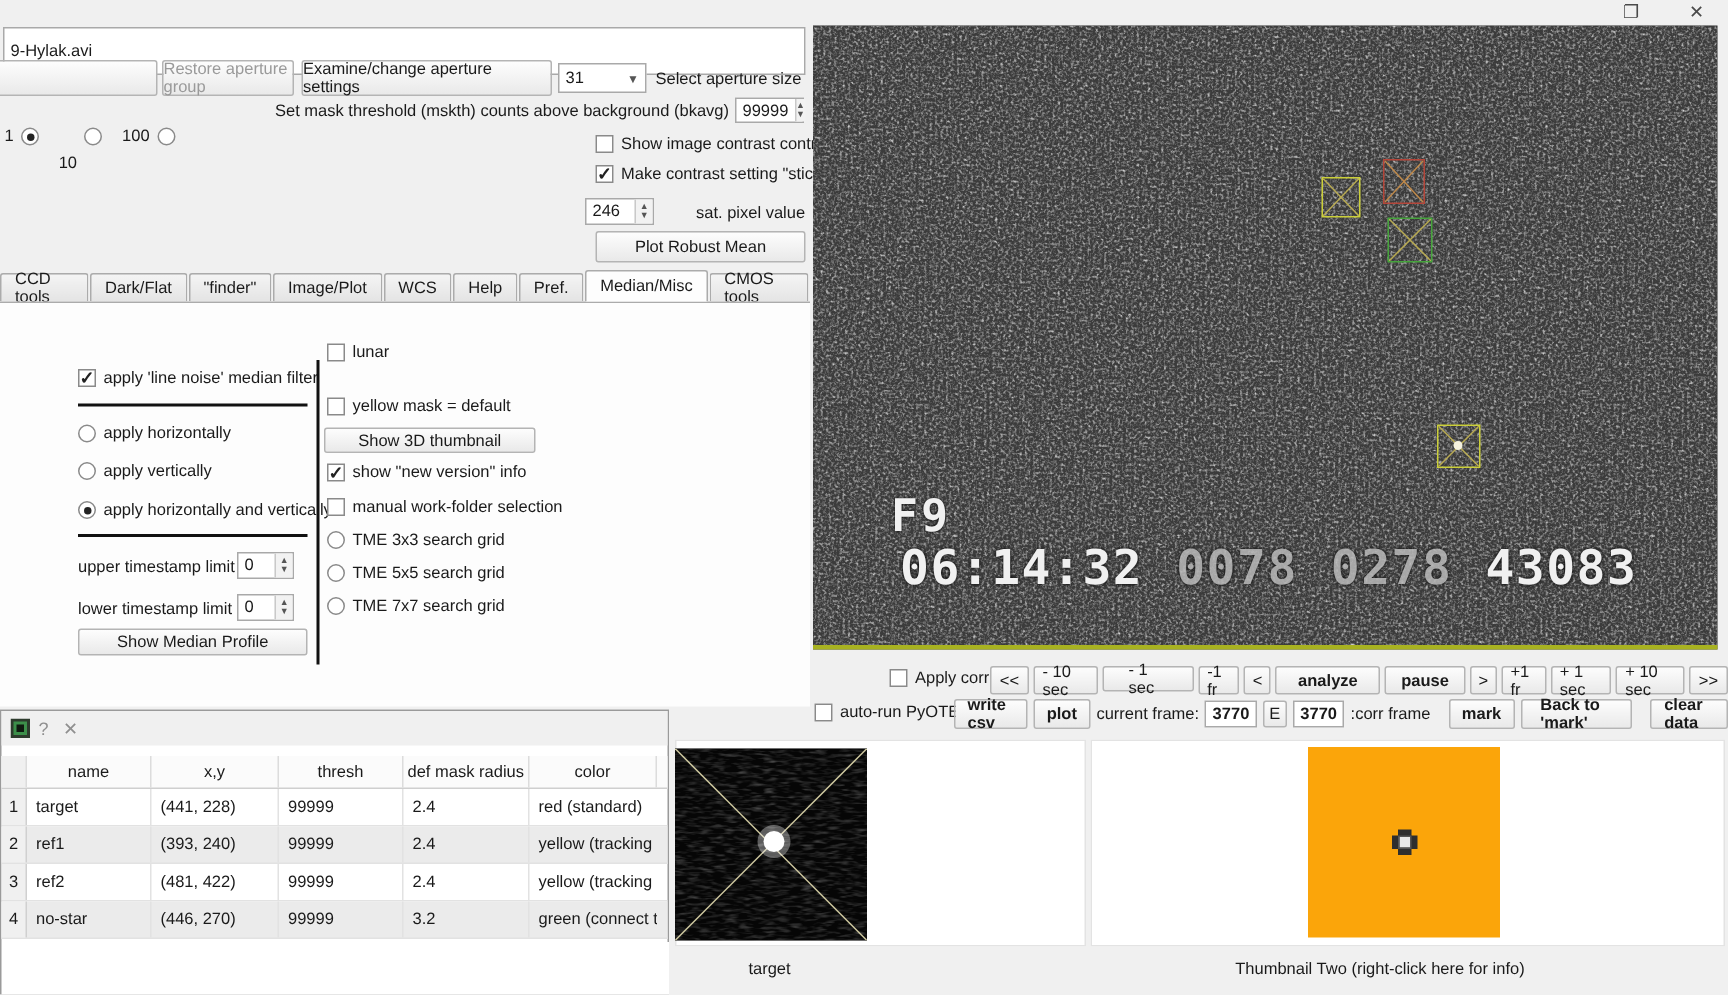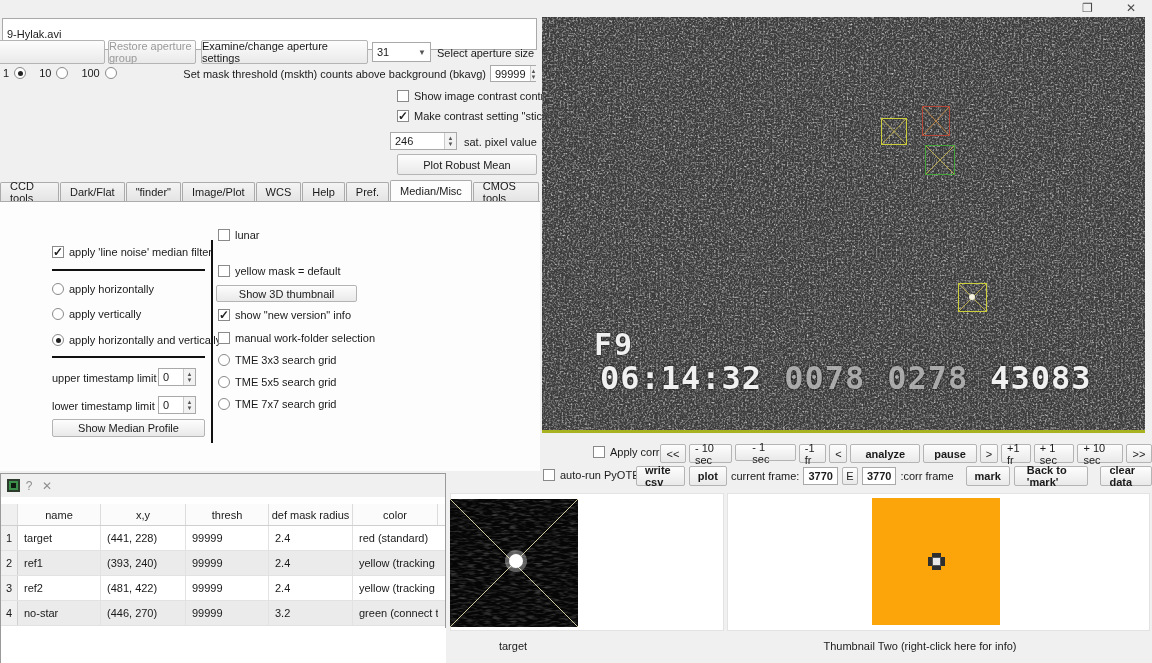--- a/index.html
+++ b/index.html
@@ -83,41 +83,41 @@
 <div class="abs btn" style="left:201px;top:40px;width:167px;height:24px;">Examine/change aperture settings</div>
 <div class="abs inputbox" style="left:372px;top:42px;width:59px;height:20px;justify-content:space-between;">
   <span>31</span>
   <span style="color:#555;font-size:8px;">▼</span>
 </div>
 <div class="abs lbl" style="left:437px;top:47px;">Select aperture size</div>
 
 <div class="abs ctl-row" style="left:3px;top:67px;">
   <span class="lbl">1</span>
   <span class="rad sel"></span>
-  <span class="lbl" style="margin-left:8px;">10</span>
+  <span class="lbl" style="margin-left:8px;margin-top:36px;">10</span>
   <span class="rad"></span>
   <span class="lbl" style="margin-left:8px;">100</span>
   <span class="rad"></span>
 </div>
 
 <div class="abs lbl" style="left:150px;top:68px;width:336px;text-align:right;">Set mask threshold (mskth) counts above background (bkavg)</div>
 <div class="abs spin" style="left:490px;top:65px;width:46px;height:17px;">
   <span class="val">99999</span>
   <span class="arrows">▲<br>▼</span>
 </div>
 
 <div class="abs ctl-row" style="left:397px;top:90px;">
   <span class="chk"></span>
   <span class="lbl">Show image contrast control</span>
 </div>
 <div class="abs ctl-row" style="left:397px;top:110px;">
   <span class="chk checked"></span>
   <span class="lbl">Make contrast setting "sticky"</span>
 </div>
-<div class="abs spin" style="left:390px;top:132px;width:67px;height:18px;justify-content:center;">
+<div class="abs spin" style="left:390px;top:132px;width:46px;height:18px;justify-content:center;">
   <span class="val">246</span>
   <span class="arrows">▲<br>▼</span>
 </div>
 <div class="abs lbl" style="left:464px;top:136px;">sat. pixel value</div>
 <div class="abs btn" style="left:397px;top:154px;width:140px;height:21px;">Plot Robust Mean</div>
 
 <div class="abs tabbar">
   <div class="tab">CCD tools</div>
   <div class="tab">Dark/Flat</div>
   <div class="tab">"finder"</div>

